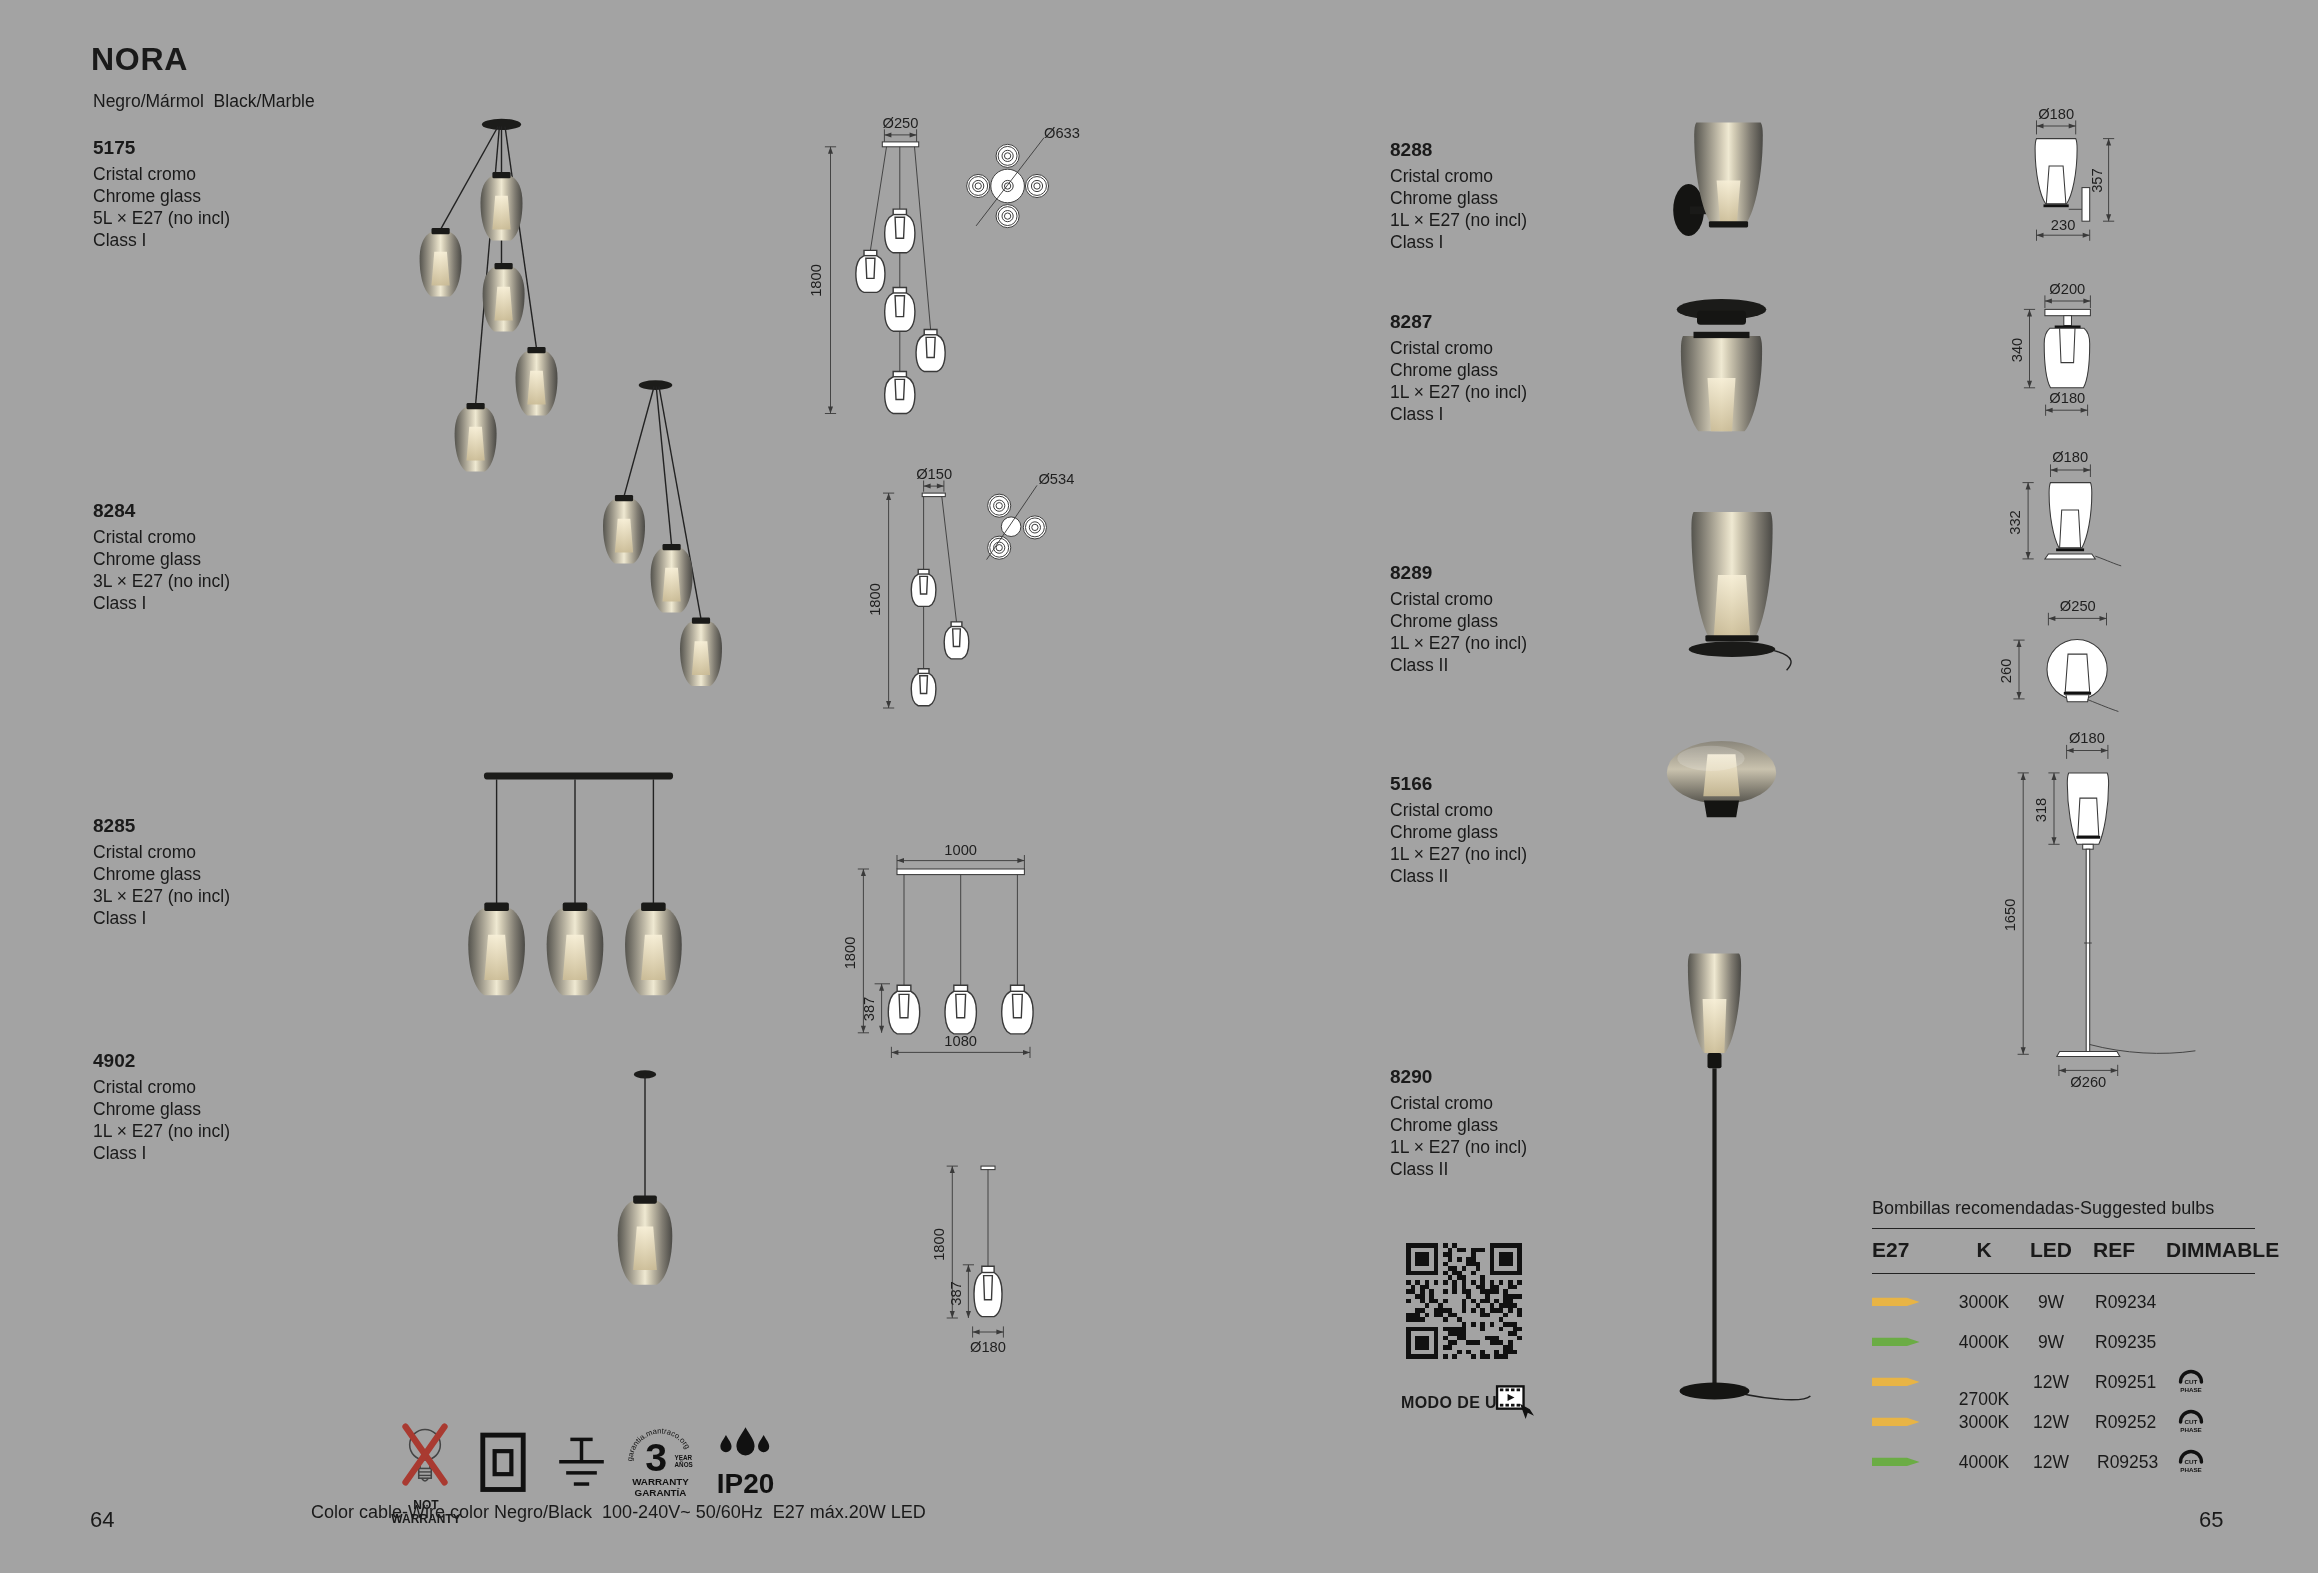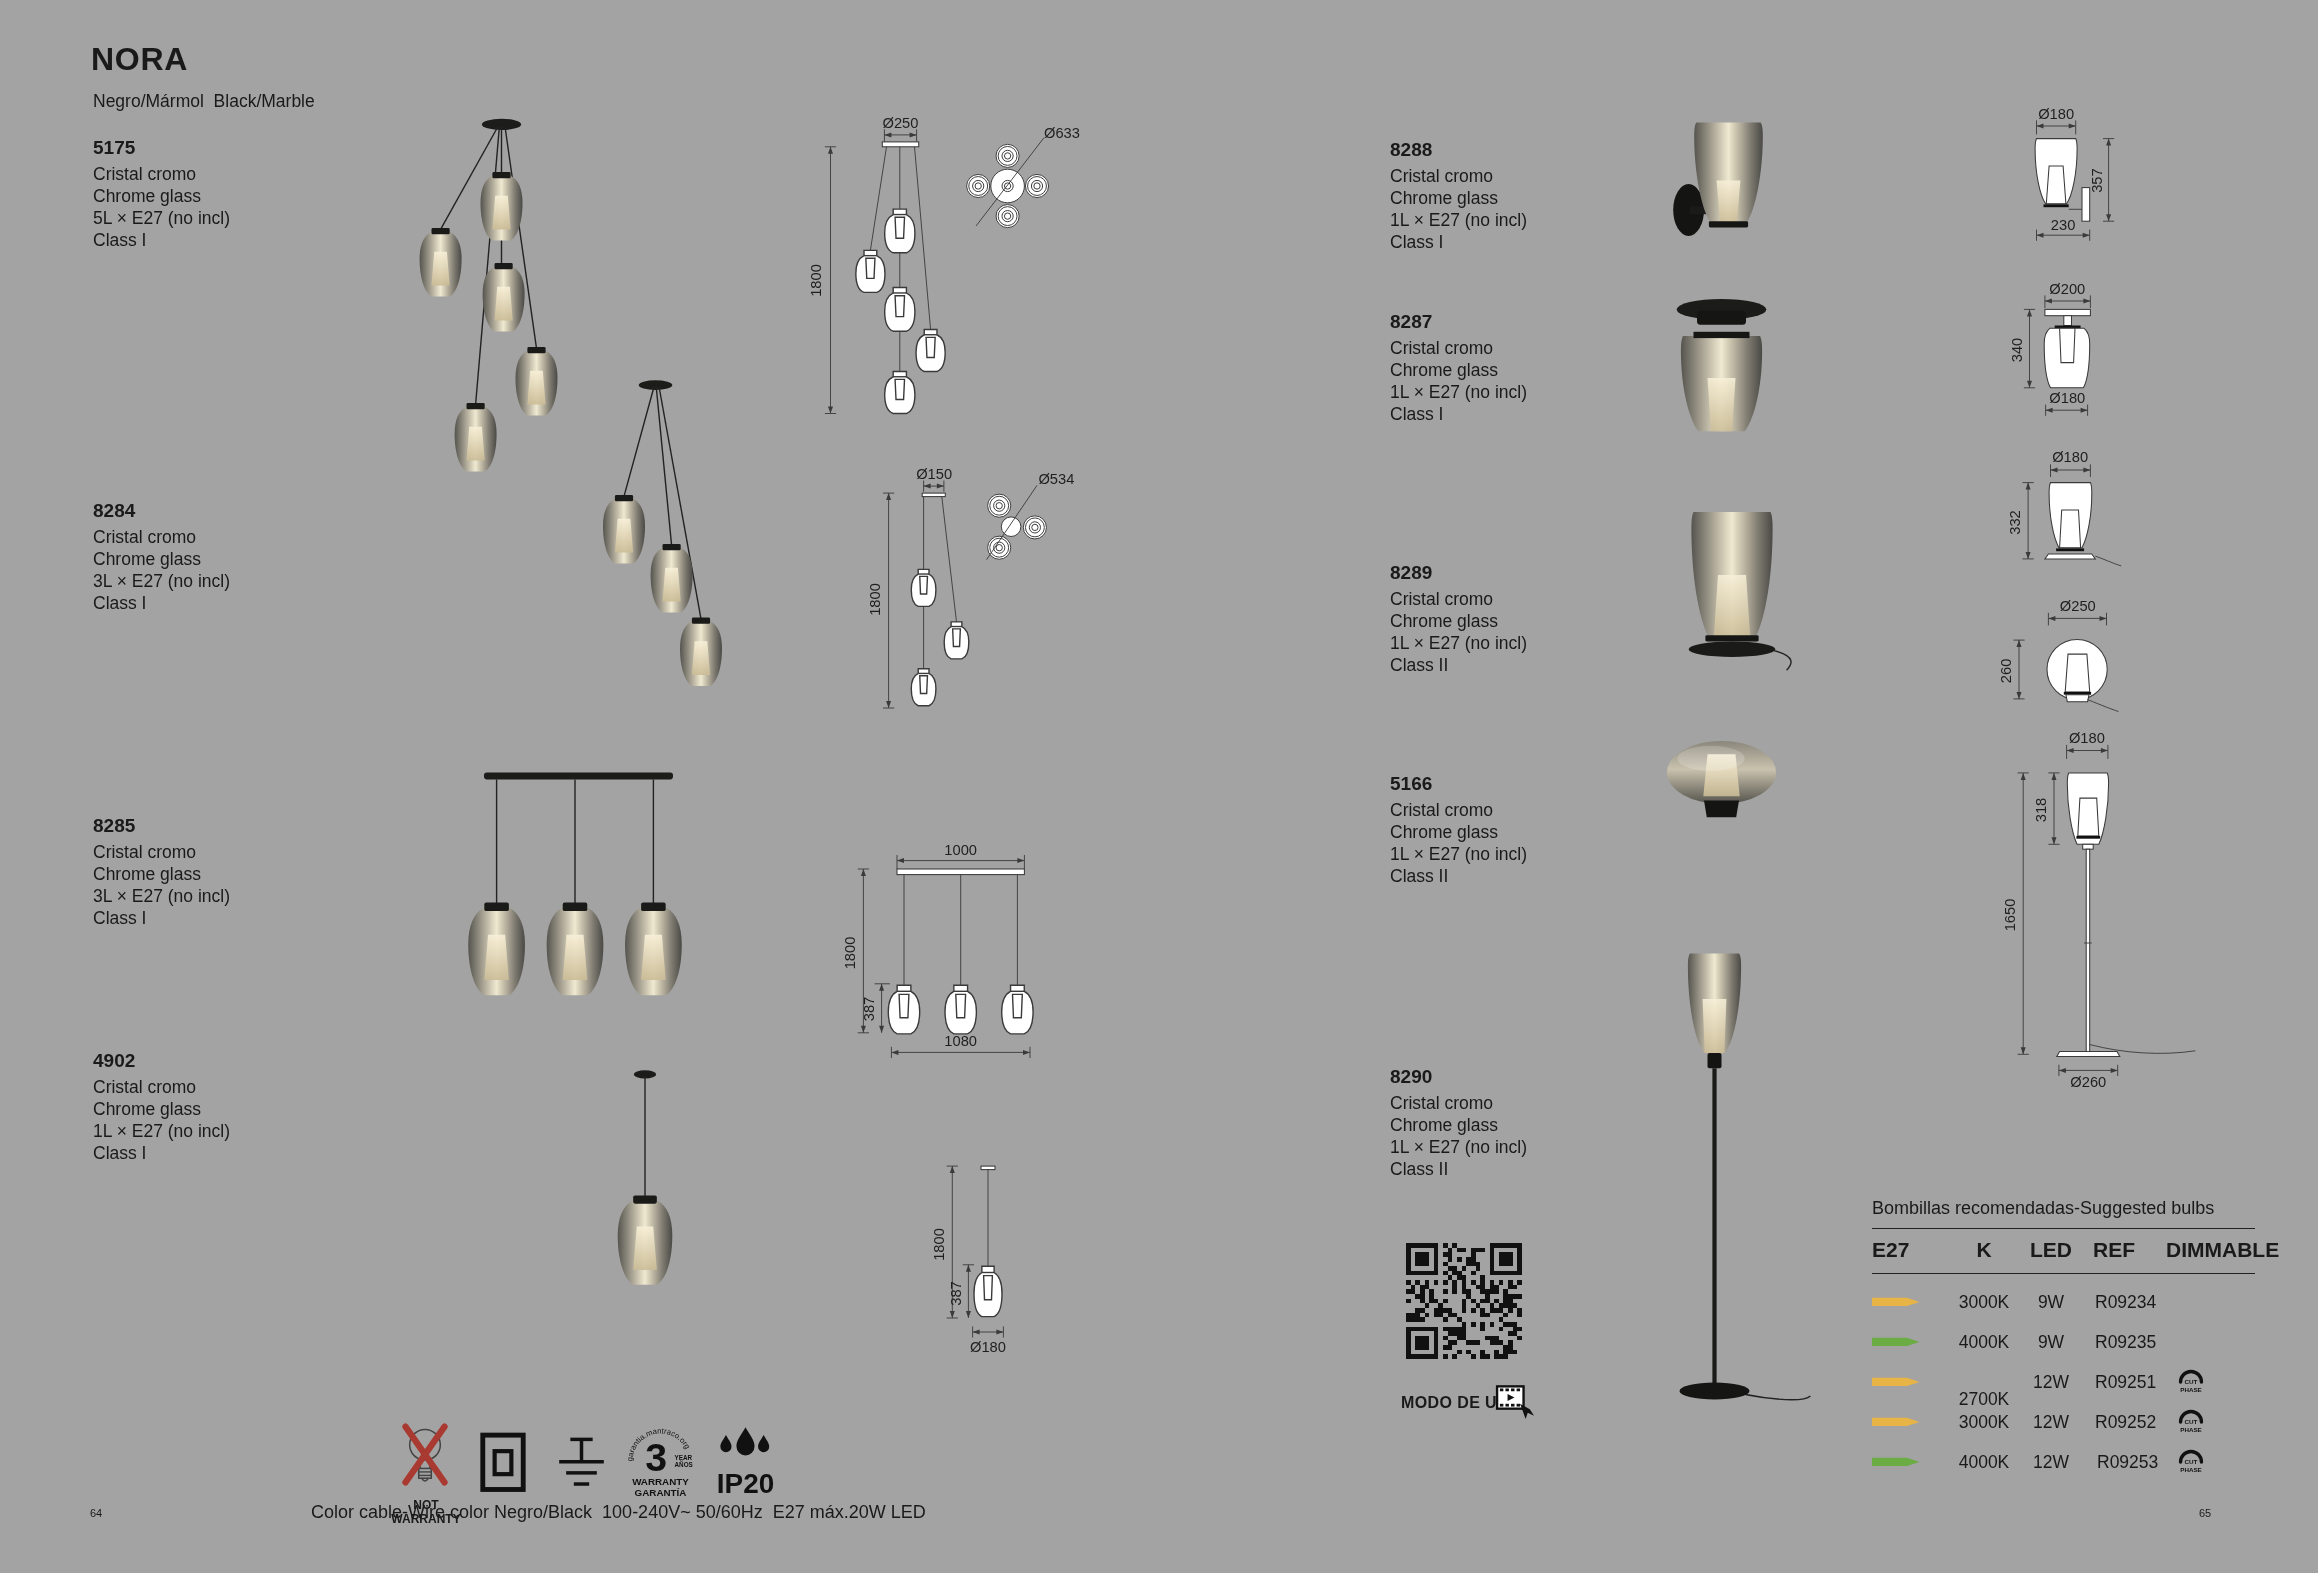--- a/index.html
+++ b/index.html
@@ -3,21 +3,21 @@
 <meta charset="utf-8">
 <style>
   html,body{margin:0;padding:0;background:#888}
   #page{position:relative;width:2319px;height:1573px;background:#a3a3a3;font-family:"Liberation Sans",sans-serif;color:#1a1a1a;overflow:hidden}
   .abs{position:absolute}
   .title{font-size:32px;font-weight:700;letter-spacing:0.7px}
   .subtitle{font-size:17.5px;white-space:pre}
   .code{font-size:19px;font-weight:700;margin-bottom:4.2px}
   .pline{font-size:17.5px;line-height:22px}
   .caption{font-size:18px;white-space:pre}
-  .pagenum{font-size:11px}
+  .pagenum{font-size:22px}
   .diag line{stroke:#3a3a3a;stroke-width:1.3}
   .diag .shape{fill:#fff;stroke:#3a3a3a;stroke-width:1.5}
   .diag .thick{stroke:#111;stroke-width:4}
   .diag .cord{stroke:#3a3a3a;stroke-width:1.3;fill:none}
   .diag text{font-family:"Liberation Sans",sans-serif;font-size:21px;fill:#1f1f1f}
   .photo .cord{stroke:#222;stroke-width:2;fill:none}
   .bt-title{font-size:18px}
   .bt-head{font-size:21px;font-weight:700}
   .bt-cell{font-size:17.5px}
   .rule{position:absolute;left:0;width:383px;border-top:1.4px solid #222}

